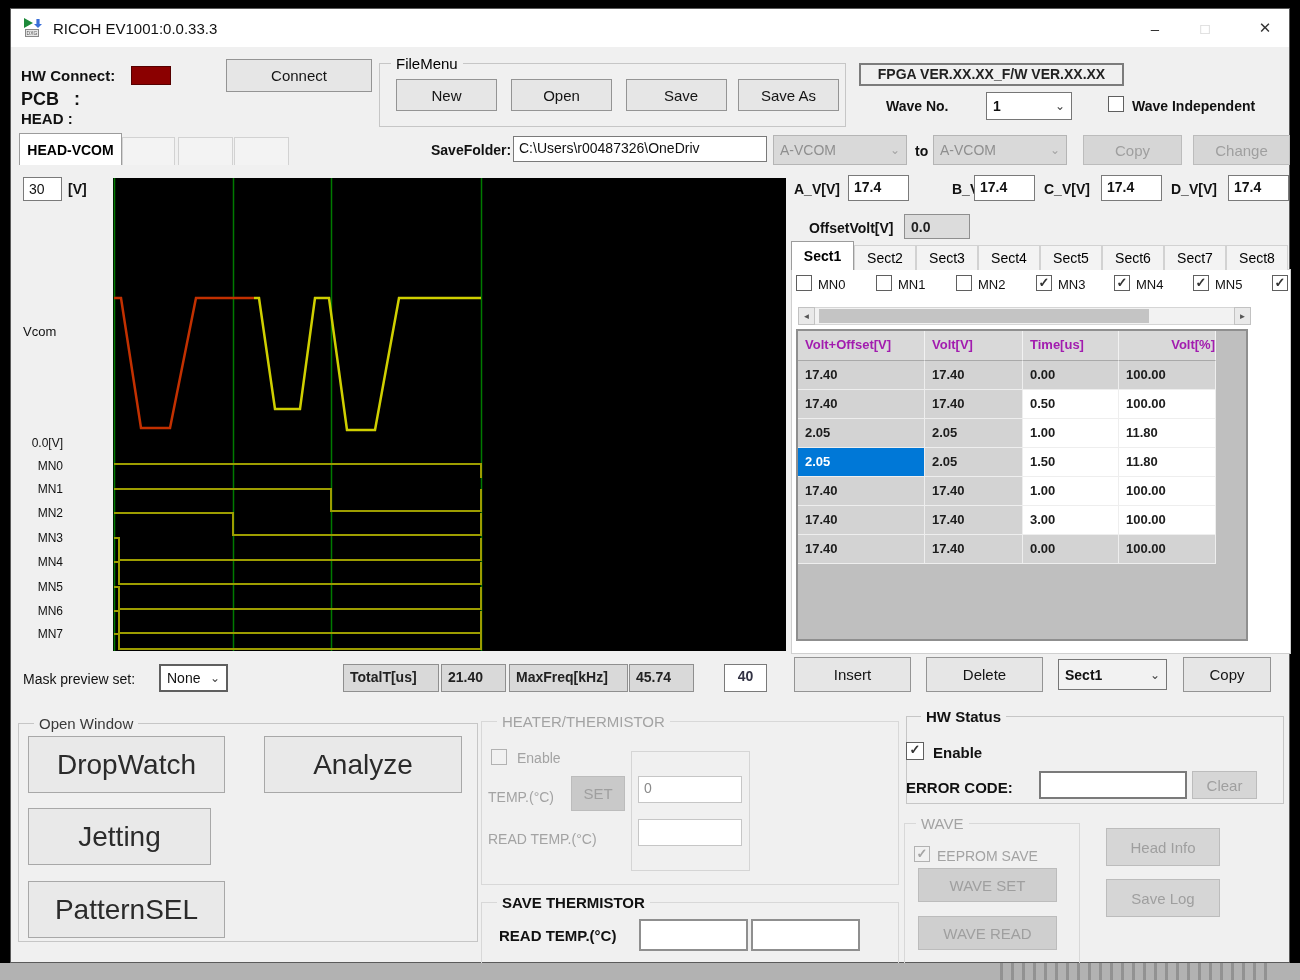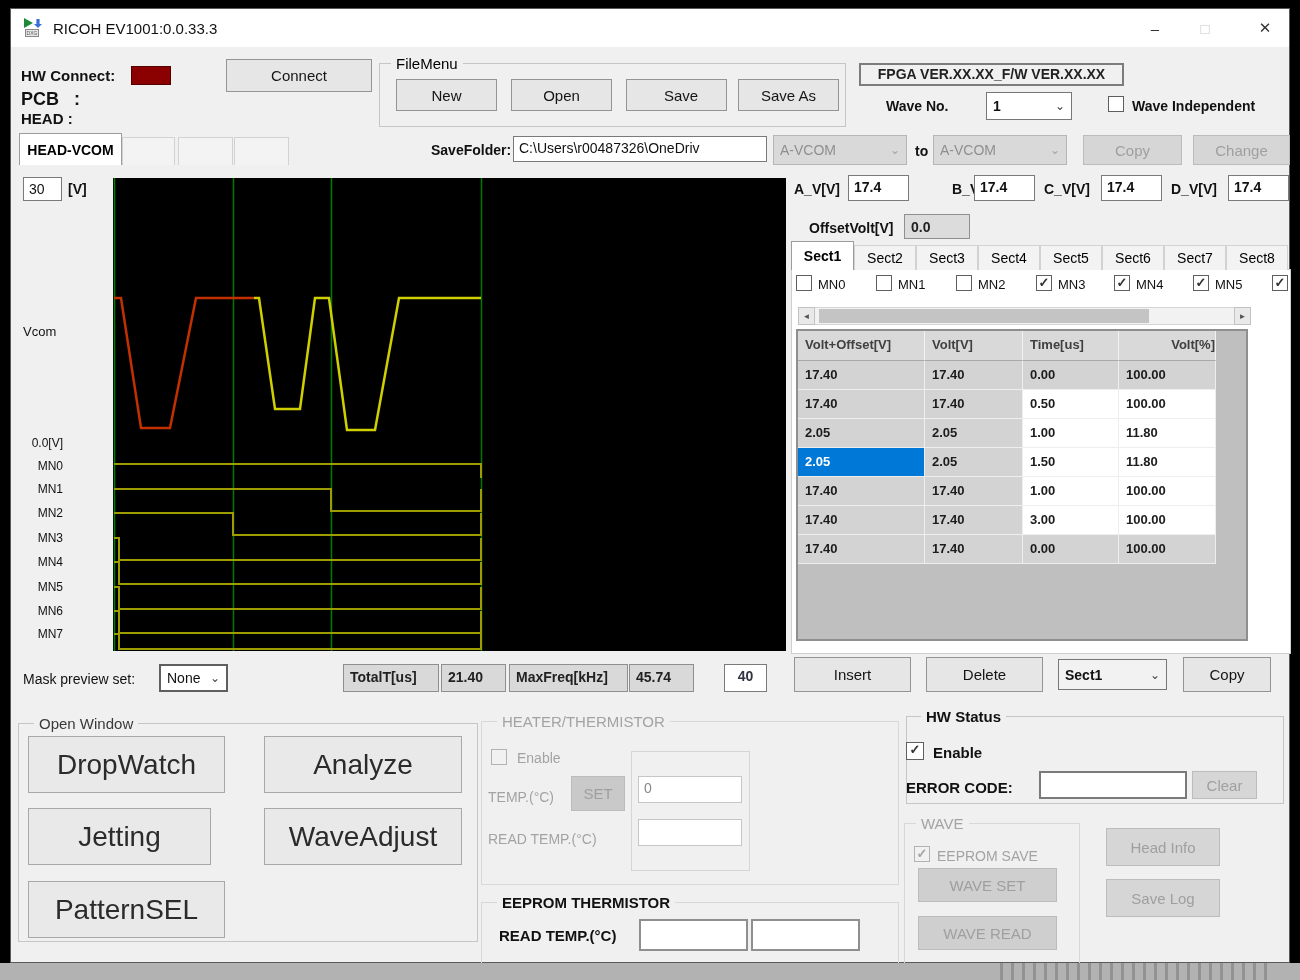--- a/index.html
+++ b/index.html
@@ -32,21 +32,21 @@
   .cb.dis { border-color:#b2b2b2; background:#f1f1f1; color:#a5a5a5; }
   .tab { position:absolute; display:flex; align-items:center; justify-content:center; font-size:14px; }
   .tab.active { background:#fff; border:1px solid #9c9c9c; border-bottom:none; font-weight:bold; z-index:2; }
   .tab.stub { background:#f3f3f3; border:1px solid #d2d2d2; border-bottom:none; }
   .tcell { position:absolute; height:29px; border-right:1px solid #eee; border-bottom:1px solid #eee;
            font-size:13px; font-weight:600; color:#1c1c1c; padding:6px 0 0 7px; overflow:hidden; }
   .tcell.g { background:#d3d3d3; }
   .tcell.w { background:#ffffff; }
   .tcell.sel { background:#0078d7; color:#fff; }
   .th { background:#d9d9d9; height:30px; border-right:1px solid #f2f2f2; border-bottom:1px solid #a9a9a9;
-        font-weight:bold; color:#404040; }
+        font-weight:bold; color:#a21caf; }
   .titlebtn { position:absolute; width:44px; height:26px; display:flex; align-items:center; justify-content:center;
               font-size:15px; color:#333; }
   .sb-arrow { position:absolute; width:17px; height:18px; background:#e9e9e9; border:1px solid #c2c2c2;
               font-size:8px; color:#555; display:flex; align-items:center; justify-content:center; }
 </style>
 </head>
 <body>
 
 <div id="window">
 
@@ -269,40 +269,39 @@
     <span style="font-weight:bold;">Sect1</span>
     <span class="arr">⌄</span>
   </div>
   <button class="btn" style="left:1172px;top:648px;width:88px;height:35px;">Copy</button>
 
   <div class="grp" style="left:7px;top:714px;width:460px;height:219px;"></div>
   <span class="legend" style="left:23px;top:706px;color:#3a3a3a;">Open Window</span>
   <button class="btn big" style="left:17px;top:727px;width:197px;height:57px;">DropWatch</button>
   <button class="btn big" style="left:253px;top:727px;width:198px;height:57px;">Analyze</button>
   <button class="btn big" style="left:17px;top:799px;width:183px;height:57px;">Jetting</button>
-  <button class="btn big" style="left:253px;top:799px;width:198px;height:57px;">WaveAdjust</button>
   <button class="btn big" style="left:17px;top:872px;width:197px;height:57px;">PatternSEL</button>
 
   <div class="grp" style="left:470px;top:712px;width:418px;height:164px;border-color:#d8d8d8;"></div>
   <span class="legend glbl" style="left:486px;top:704px;">HEATER/THERMISTOR</span>
   <div class="cb dis" style="left:480px;top:740px;"></div>
   <span class="lbl glbl" style="left:506px;top:741px;">Enable</span>
   <span class="lbl glbl" style="left:477px;top:780px;">TEMP.(°C)</span>
   <button class="btn dis" style="left:560px;top:767px;width:54px;height:35px;background:#c9c9c9;">SET</button>
   <div class="abs" style="left:620px;top:742px;width:119px;height:120px;border:1px solid #d5d5d5;"></div>
   <div class="input" style="left:627px;top:767px;width:104px;height:27px;border-color:#c6c6c6;color:#8a8a8a;">
     <span>0</span>
   </div>
   <span class="lbl glbl" style="left:477px;top:822px;">READ TEMP.(°C)</span>
   <div class="input" style="left:627px;top:810px;width:104px;height:27px;border-color:#c6c6c6;">
     <span></span>
   </div>
 
   <div class="grp" style="left:470px;top:893px;width:418px;height:62px;border-color:#d8d8d8;"></div>
-  <span class="legend b" style="left:486px;top:885px;color:#111;">EEPROM THERMISTOR</span>
+  <span class="legend b" style="left:486px;top:885px;color:#111;">SAVE THERMISTOR</span>
   <span class="lbl b" style="left:488px;top:918px;font-size:15px;">READ TEMP.(°C)</span>
   <div class="input" style="left:628px;top:910px;width:109px;height:32px;border:2px solid #8f8f8f;">
     <span></span>
   </div>
   <div class="input" style="left:740px;top:910px;width:109px;height:32px;border:2px solid #8f8f8f;">
     <span></span>
   </div>
 
   <div class="grp" style="left:895px;top:707px;width:378px;height:88px;"></div>
   <span class="legend b" style="left:910px;top:699px;color:#111;">HW Status</span>

